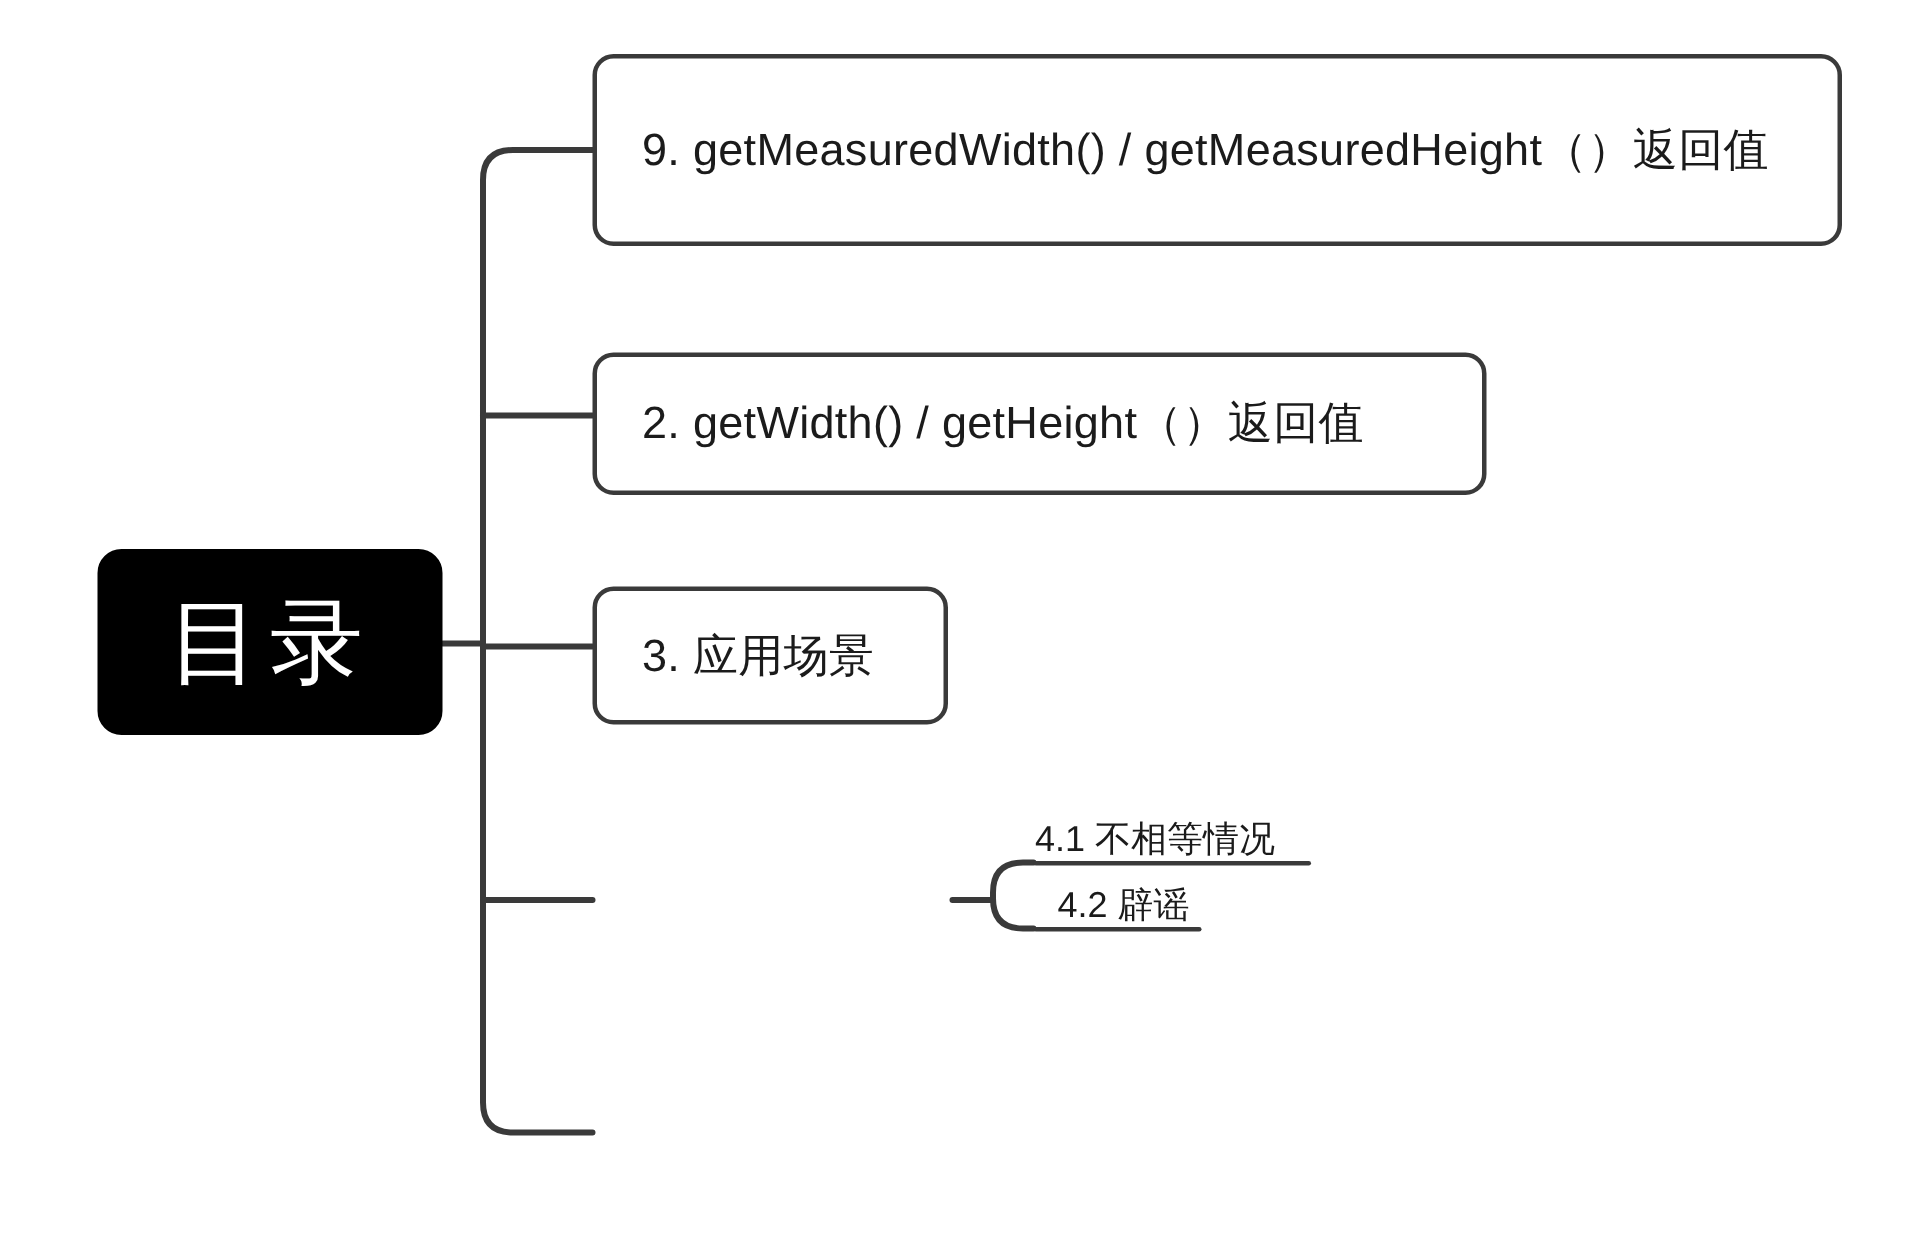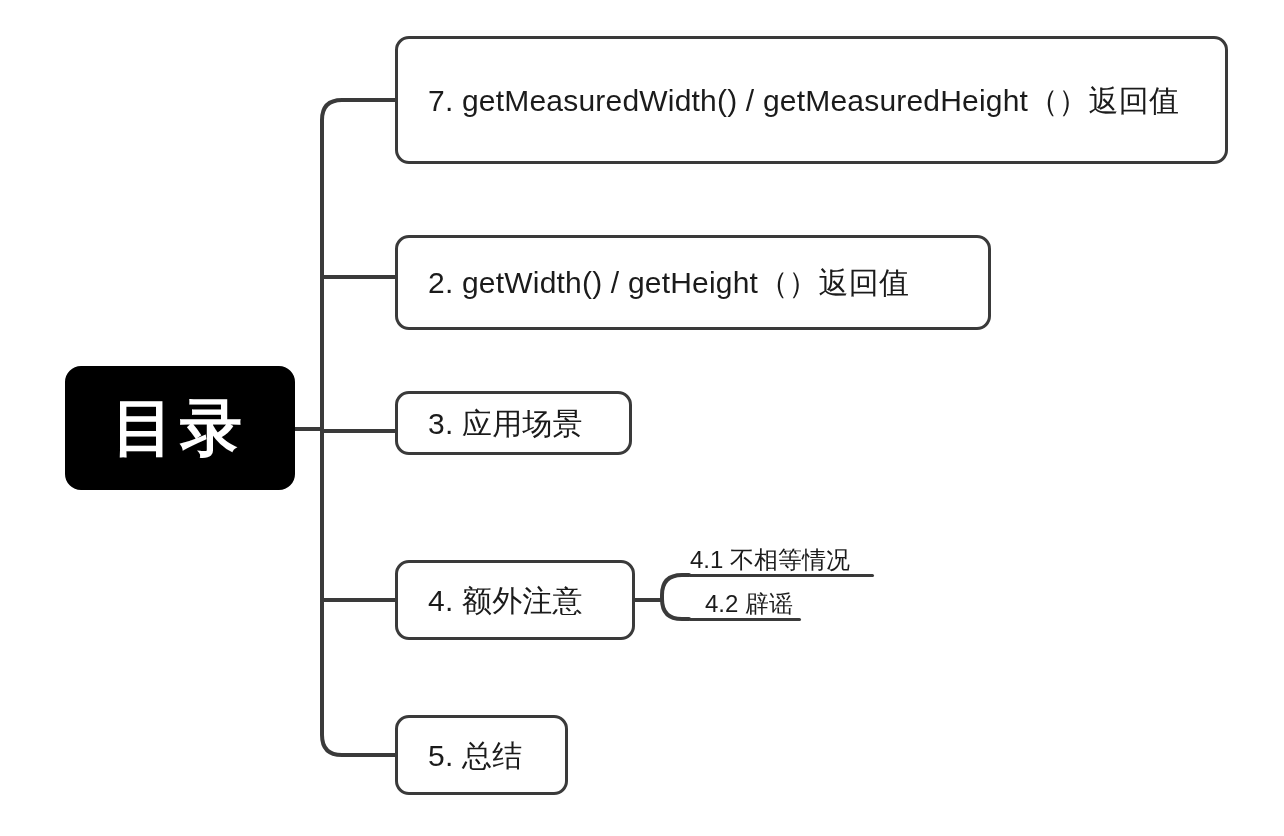--- a/index.html
+++ b/index.html
@@ -52,24 +52,24 @@
     justify-content: center;
     background: #000000;
     border: 3px solid #000000;
     border-radius: 16px;
     color: #ffffff;
     font-size: 62px;
     letter-spacing: 6px;
     z-index: 3;
   }
 
-  #node-root  { left: 65px;  top: 366px; width: 230px; height: 124px; font-weight: bold; }
+  #node-root  { left: 65px;  top: 366px; width: 230px; height: 124px; }
   #node-1     { left: 395px; top: 36px;  width: 833px; height: 128px; }
   #node-2     { left: 395px; top: 235px; width: 596px; height: 95px; }
-  #node-3     { left: 395px; top: 391px; width: 237px; height: 64px; }
+  #node-3     { left: 395px; top: 391px; width: 237px; height: 92px; }
   #node-4     { left: 395px; top: 560px; width: 240px; height: 80px; }
   #node-5     { left: 395px; top: 715px; width: 173px; height: 80px; }
 
   .leaf {
     position: absolute;
     box-sizing: border-box;
     color: #1b1b1b;
     font-size: 24px;
     line-height: 1;
     white-space: nowrap;
@@ -113,38 +113,32 @@
       <path d="M 662 600 L 662 595 Q 662 575 682 575 L 689 575"></path>
       <path d="M 662 600 L 662 599 Q 662 619 682 619 L 689 619"></path>
     </g>
   </svg>
 
   <div class="node-root" id="node-root">
     <span>目录</span>
   </div>
 
   <div class="node" id="node-1">
-    <span>7. getMeasuredWidth() / getMeasuredHeight（）返回值</span>
+    <span>9. getMeasuredWidth() / getMeasuredHeight（）返回值</span>
   </div>
 
   <div class="node" id="node-2">
     <span>2. getWidth() / getHeight（）返回值</span>
   </div>
 
   <div class="node" id="node-3">
     <span>3. 应用场景</span>
   </div>
 
-  <div class="node" id="node-4">
-    <span>4. 额外注意</span>
-  </div>
 
-  <div class="node" id="node-5">
-    <span>5. 总结</span>
-  </div>
 
   <div class="leaf" id="leaf-41">4.1 不相等情况</div>
   <div class="leaf-underline" id="underline-41"></div>
 
   <div class="leaf" id="leaf-42">4.2 辟谣</div>
   <div class="leaf-underline" id="underline-42"></div>
 
 </div>
 
 </body></html>

